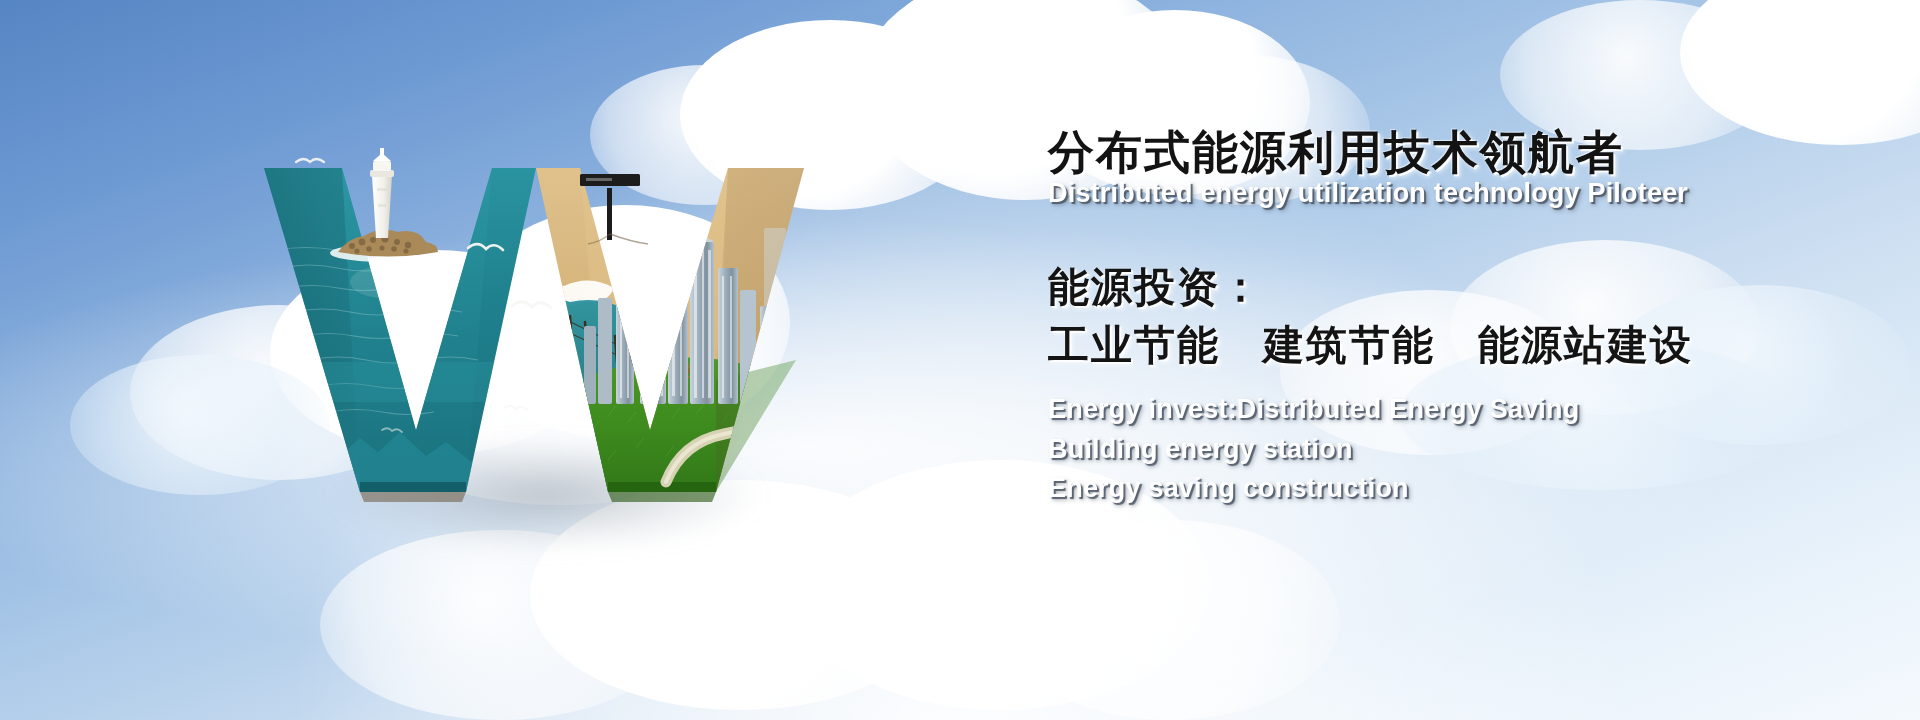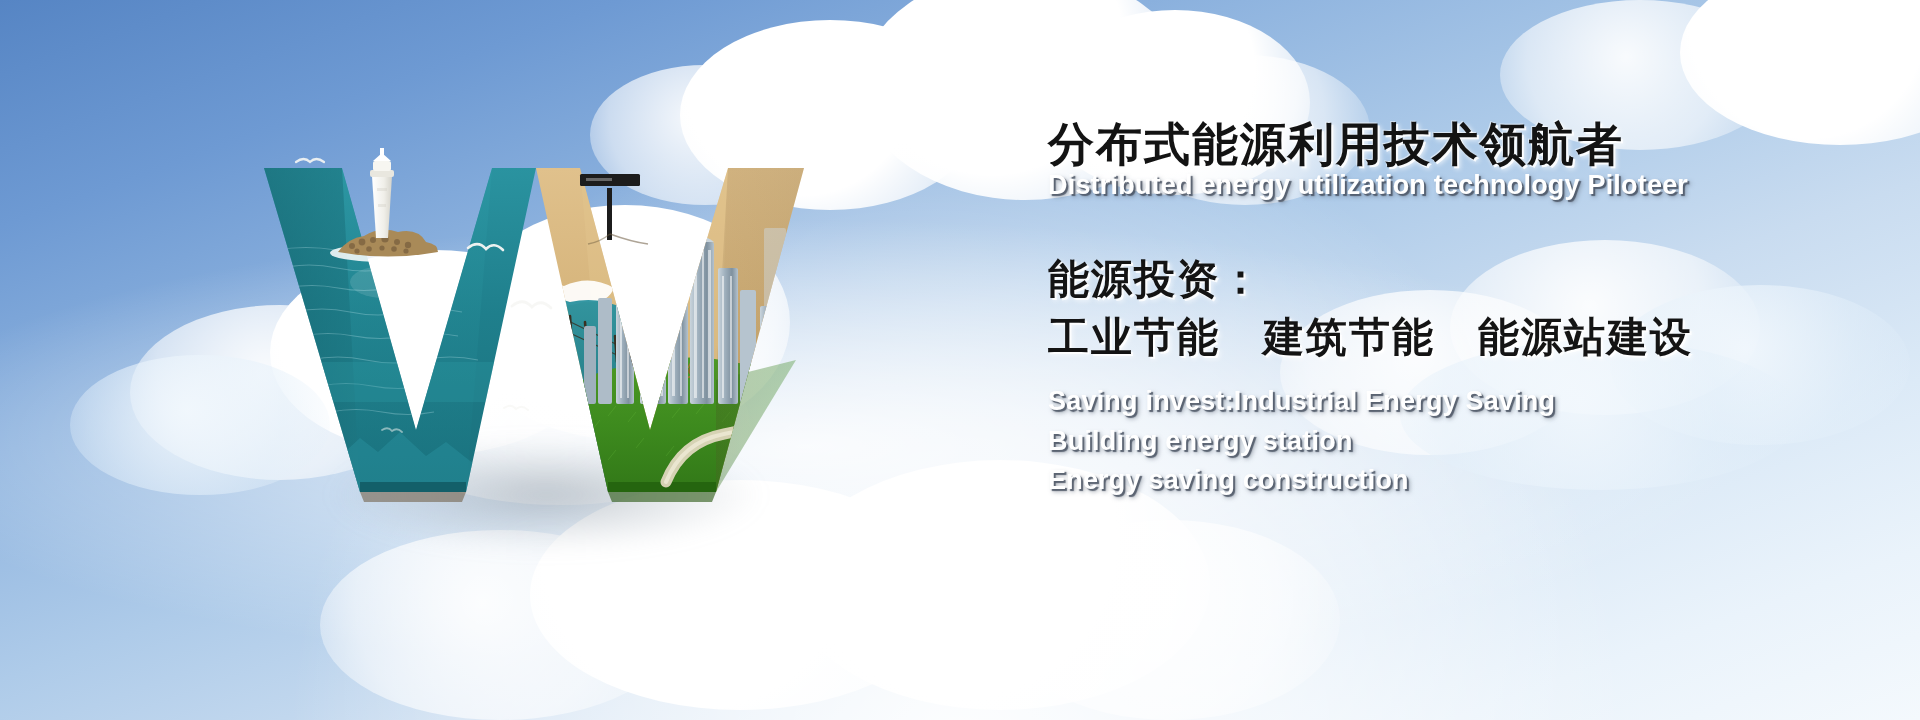--- a/index.html
+++ b/index.html
@@ -25,21 +25,21 @@
 
   
   #wlogo{position:absolute;left:236px;top:130px;width:620px;height:400px;}
   #wlogo .shadow{position:absolute;left:20px;top:290px;width:580px;height:150px;
     background:radial-gradient(ellipse 50% 50% at 50% 50%, rgba(110,125,140,.42) 0%, rgba(130,145,160,.18) 45%, rgba(255,255,255,0) 75%);
     filter:blur(10px);}
 
   .wpiece{position:absolute;top:0;left:0;width:620px;height:400px;}
 
   
-  #textpanel{position:absolute;left:1048px;top:120px;width:700px;}
+  #textpanel{position:absolute;left:1048px;top:128px;width:700px;}
   .zh-headline{
     font-size:46px;font-weight:bold;letter-spacing:2px;color:#131313;line-height:1.08;
     font-family:"DejaVu Sans","Liberation Sans",sans-serif;
     text-shadow:2px 2px 0 rgba(255,255,255,.85), 3px 3px 5px rgba(255,255,255,.75), -1px -1px 0 rgba(255,255,255,.5);
     white-space:nowrap;}
   .en-sub{
     font-size:27px;font-weight:bold;color:#ffffff;letter-spacing:.2px;
     text-shadow:2px 2px 1px rgba(70,80,95,.85), 3px 3px 4px rgba(90,100,115,.5);
     white-space:nowrap;}
   .zh-line{
@@ -367,19 +367,19 @@
 
     <div class="zh-headline">分布式能源利用技术领航者</div>
 
     <div class="en-sub">Distributed energy utilization technology Piloteer</div>
 
     <div id="rowInvest" class="zh-line">能源投资：</div>
 
     <div id="rowServices" class="zh-line">工业节能　建筑节能　能源站建设</div>
 
     <div id="enBlock">
-      <div class="en-line">Saving invest:Industrial Energy Saving</div>
+      <div class="en-line">Energy invest:Distributed Energy Saving</div>
       <div class="en-line">Building energy station</div>
       <div class="en-line">Energy saving construction</div>
     </div>
 
   </div>
 </div>
 
 </body></html>

